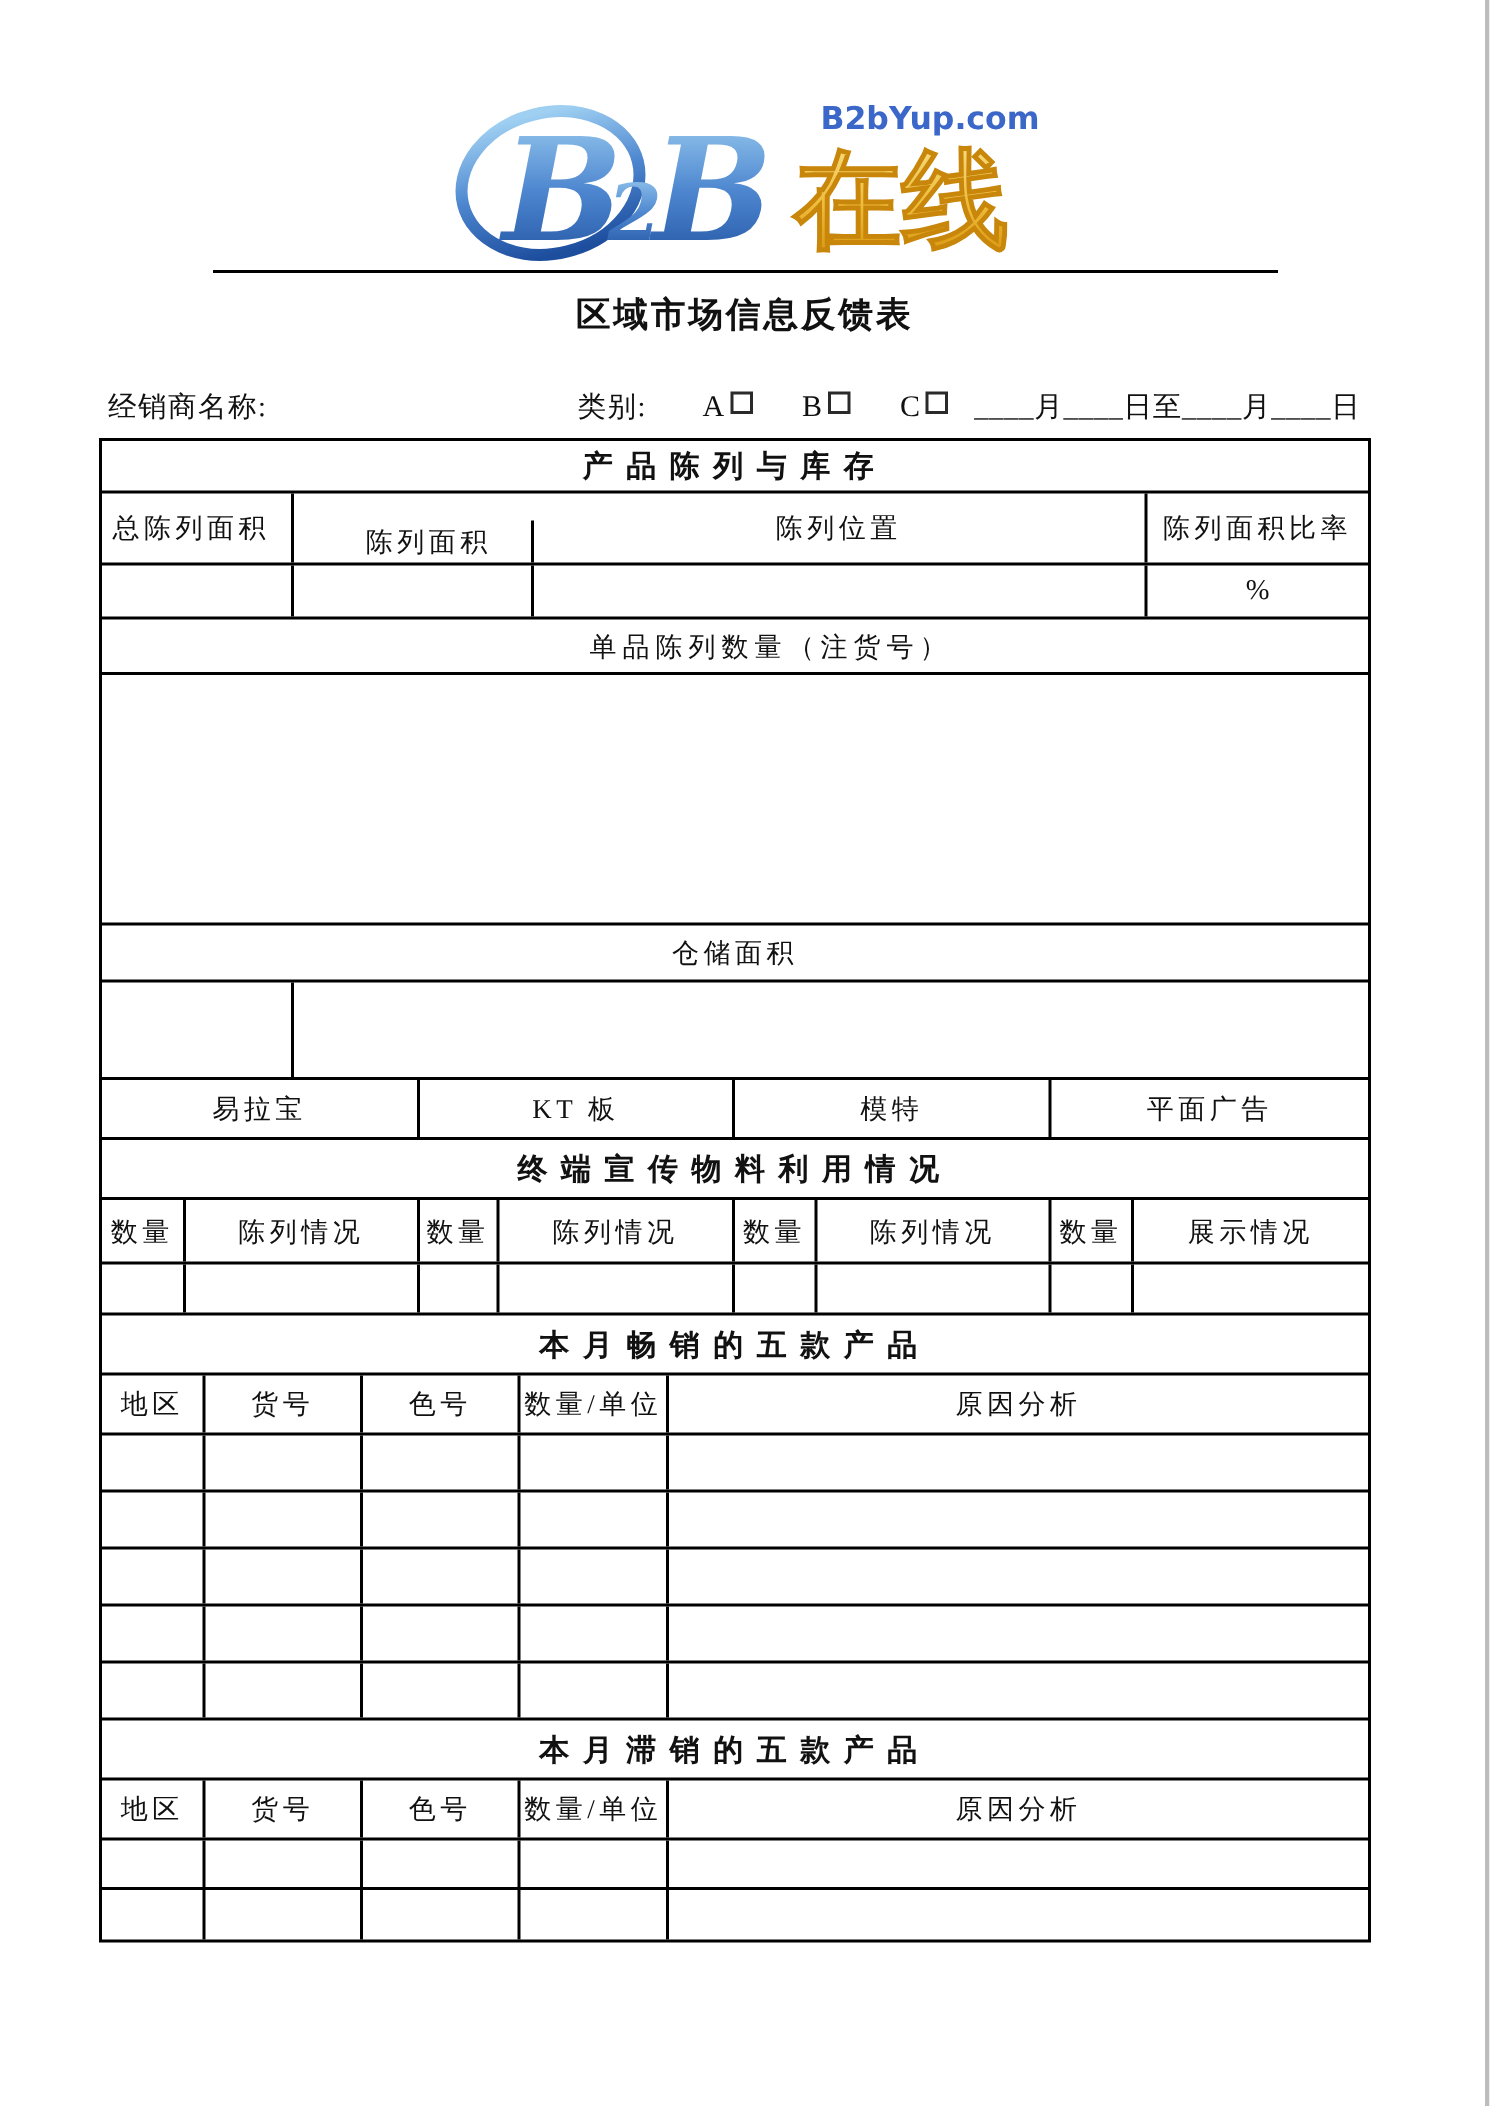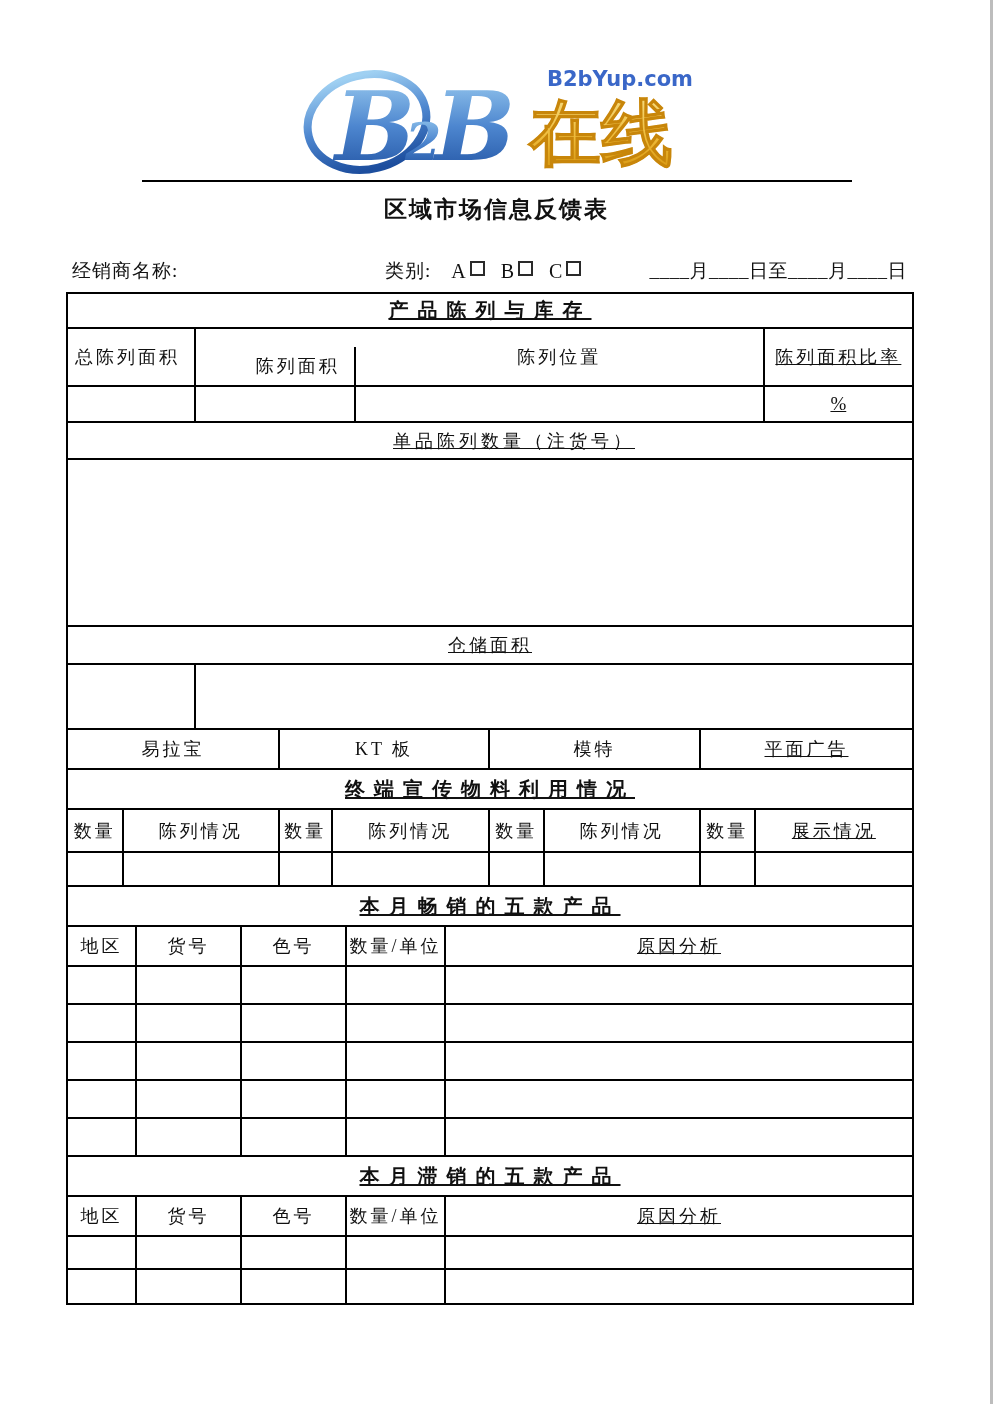--- a/index.html
+++ b/index.html
@@ -21,21 +21,21 @@
   h1.form-title {
     margin-top: 12px;
     text-align: center;
     font-size: 23px; line-height: 32px;
     font-weight: bold;
     letter-spacing: 2px;
   }
   
   .info-row { position: relative; height: 28px; margin-top: 30px; font-size: 19px; }
   .info-row .dealer { position: absolute; left: 72px; top: 2px; letter-spacing: 1px; }
-  .info-row .category { position: absolute; left: 385px; top: 2px; display: flex; align-items: center; }
+  .info-row .category { position: absolute; left: 385px; top: 2px; display: flex; align-items: center; gap: 17px; }
   .info-row .cat-label { letter-spacing: 1px; margin-right: 20px; }
   .opt { display: inline-flex; align-items: center; margin-right: 16px; font-size: 20px; }
   .cbx {
     display: inline-block; width: 15px; height: 15px;
     border: 2px solid #2a2a2a; margin-left: 4px;
     transform: translateY(-3px); background: #fff;
   }
   .info-row .dates { position: absolute; right: 86px; top: 2px; letter-spacing: 0.5px; white-space: pre; }
   
   .form-table {
@@ -45,27 +45,27 @@
     background: #fff;
   }
   .r { display: flex; border-bottom: 2px solid #000; }
   .r:last-child { border-bottom: none; }
   .c {
     border-right: 2px solid #000;
     display: flex; align-items: center; justify-content: center;
     font-size: 18px; letter-spacing: 3px;
     overflow: hidden; white-space: nowrap;
   }
-  .c:last-child { border-right: none; flex-grow: 1; text-decoration: underline; }
+  .c:last-child { border-right: none; flex-grow: 1; }
   .c.al { justify-content: flex-start; padding-left: 7px; }
-  .c.ar { justify-content: flex-end; padding-right: 14px; margin-top: 18px; }
+  .c.ar { justify-content: flex-end; padding-right: 26px; margin-top: 18px; }
   .sec { font-weight: bold; font-size: 20px; letter-spacing: 9px; justify-content: center; }
   .plain-title { font-size: 18px; letter-spacing: 4px; padding-left: 48px; }
   
-  .h35{height:35px}.h41{height:58px}.h36{height:36px}.h37{height:37px}
+  .h35{height:35px}.h41{height:48px}.h36{height:36px}.h37{height:37px}
   .h167{height:167px}.h38{height:38px}.h65{height:65px}.h40{height:40px}
   .h43{height:43px}.h34{height:34px}.h33{height:33px}
   
   .w129{width:129px}.w160{width:160px}.w411{width:411px}.w148{width:148px}
   .w719{width:719px}
   
   .w213{width:213px}.w211{width:211px}.w212{width:212px}
   
   .w56{width:56px}.w157{width:157px}.w53{width:53px}.w158{width:158px}.w55{width:55px}
   

